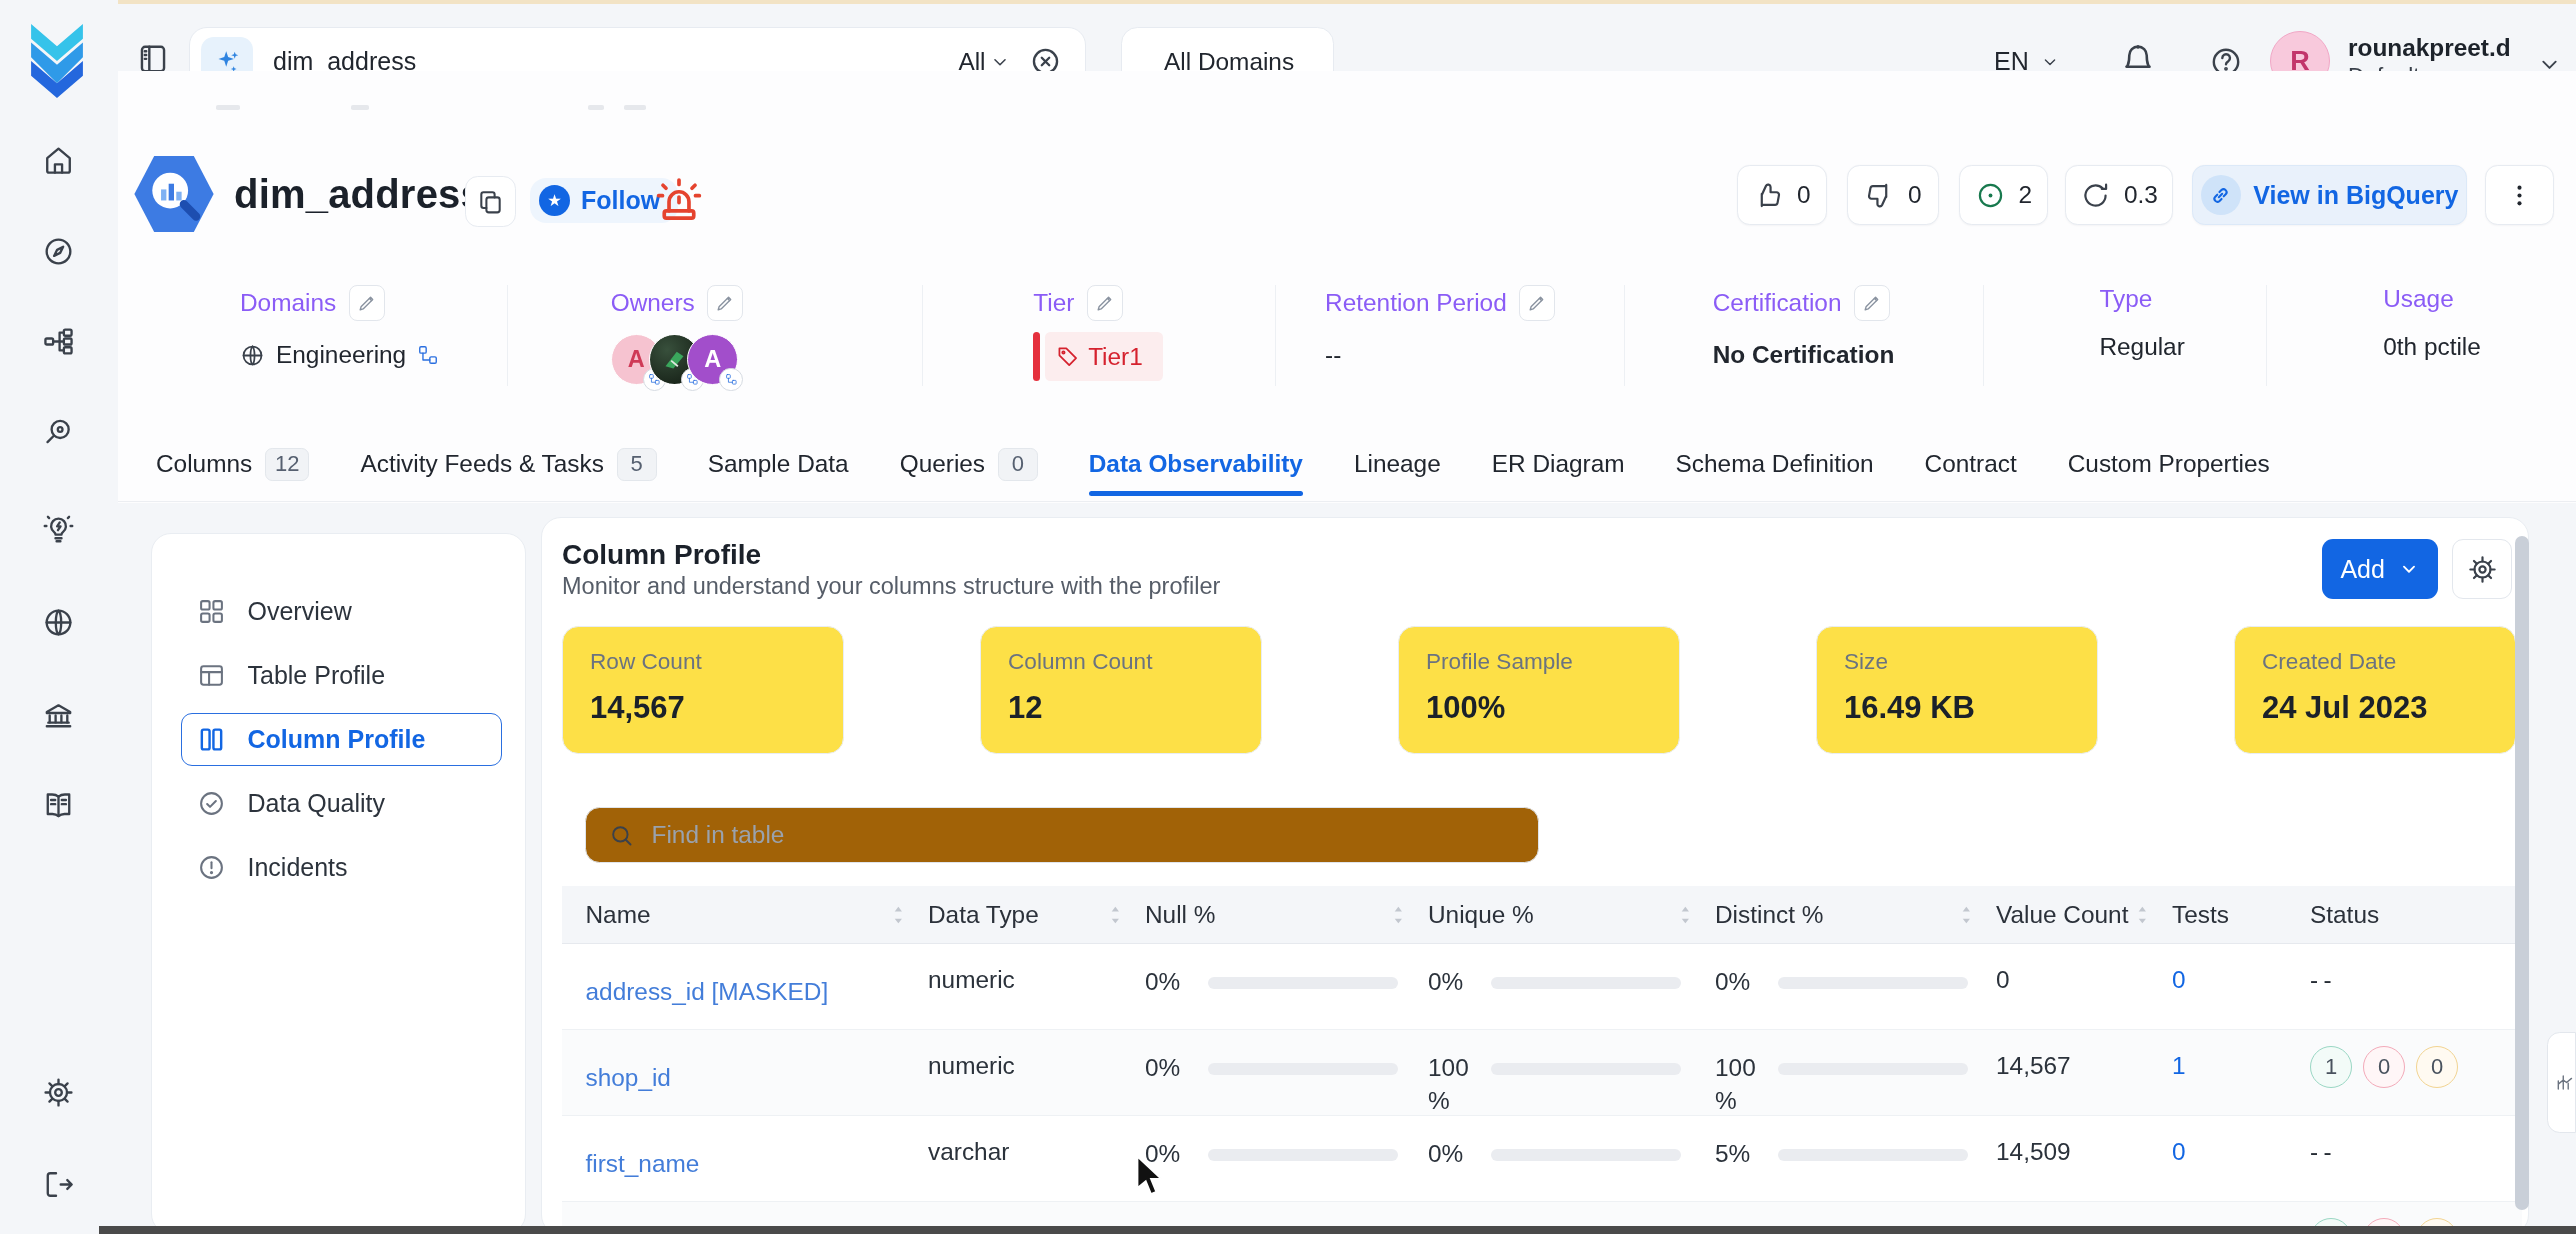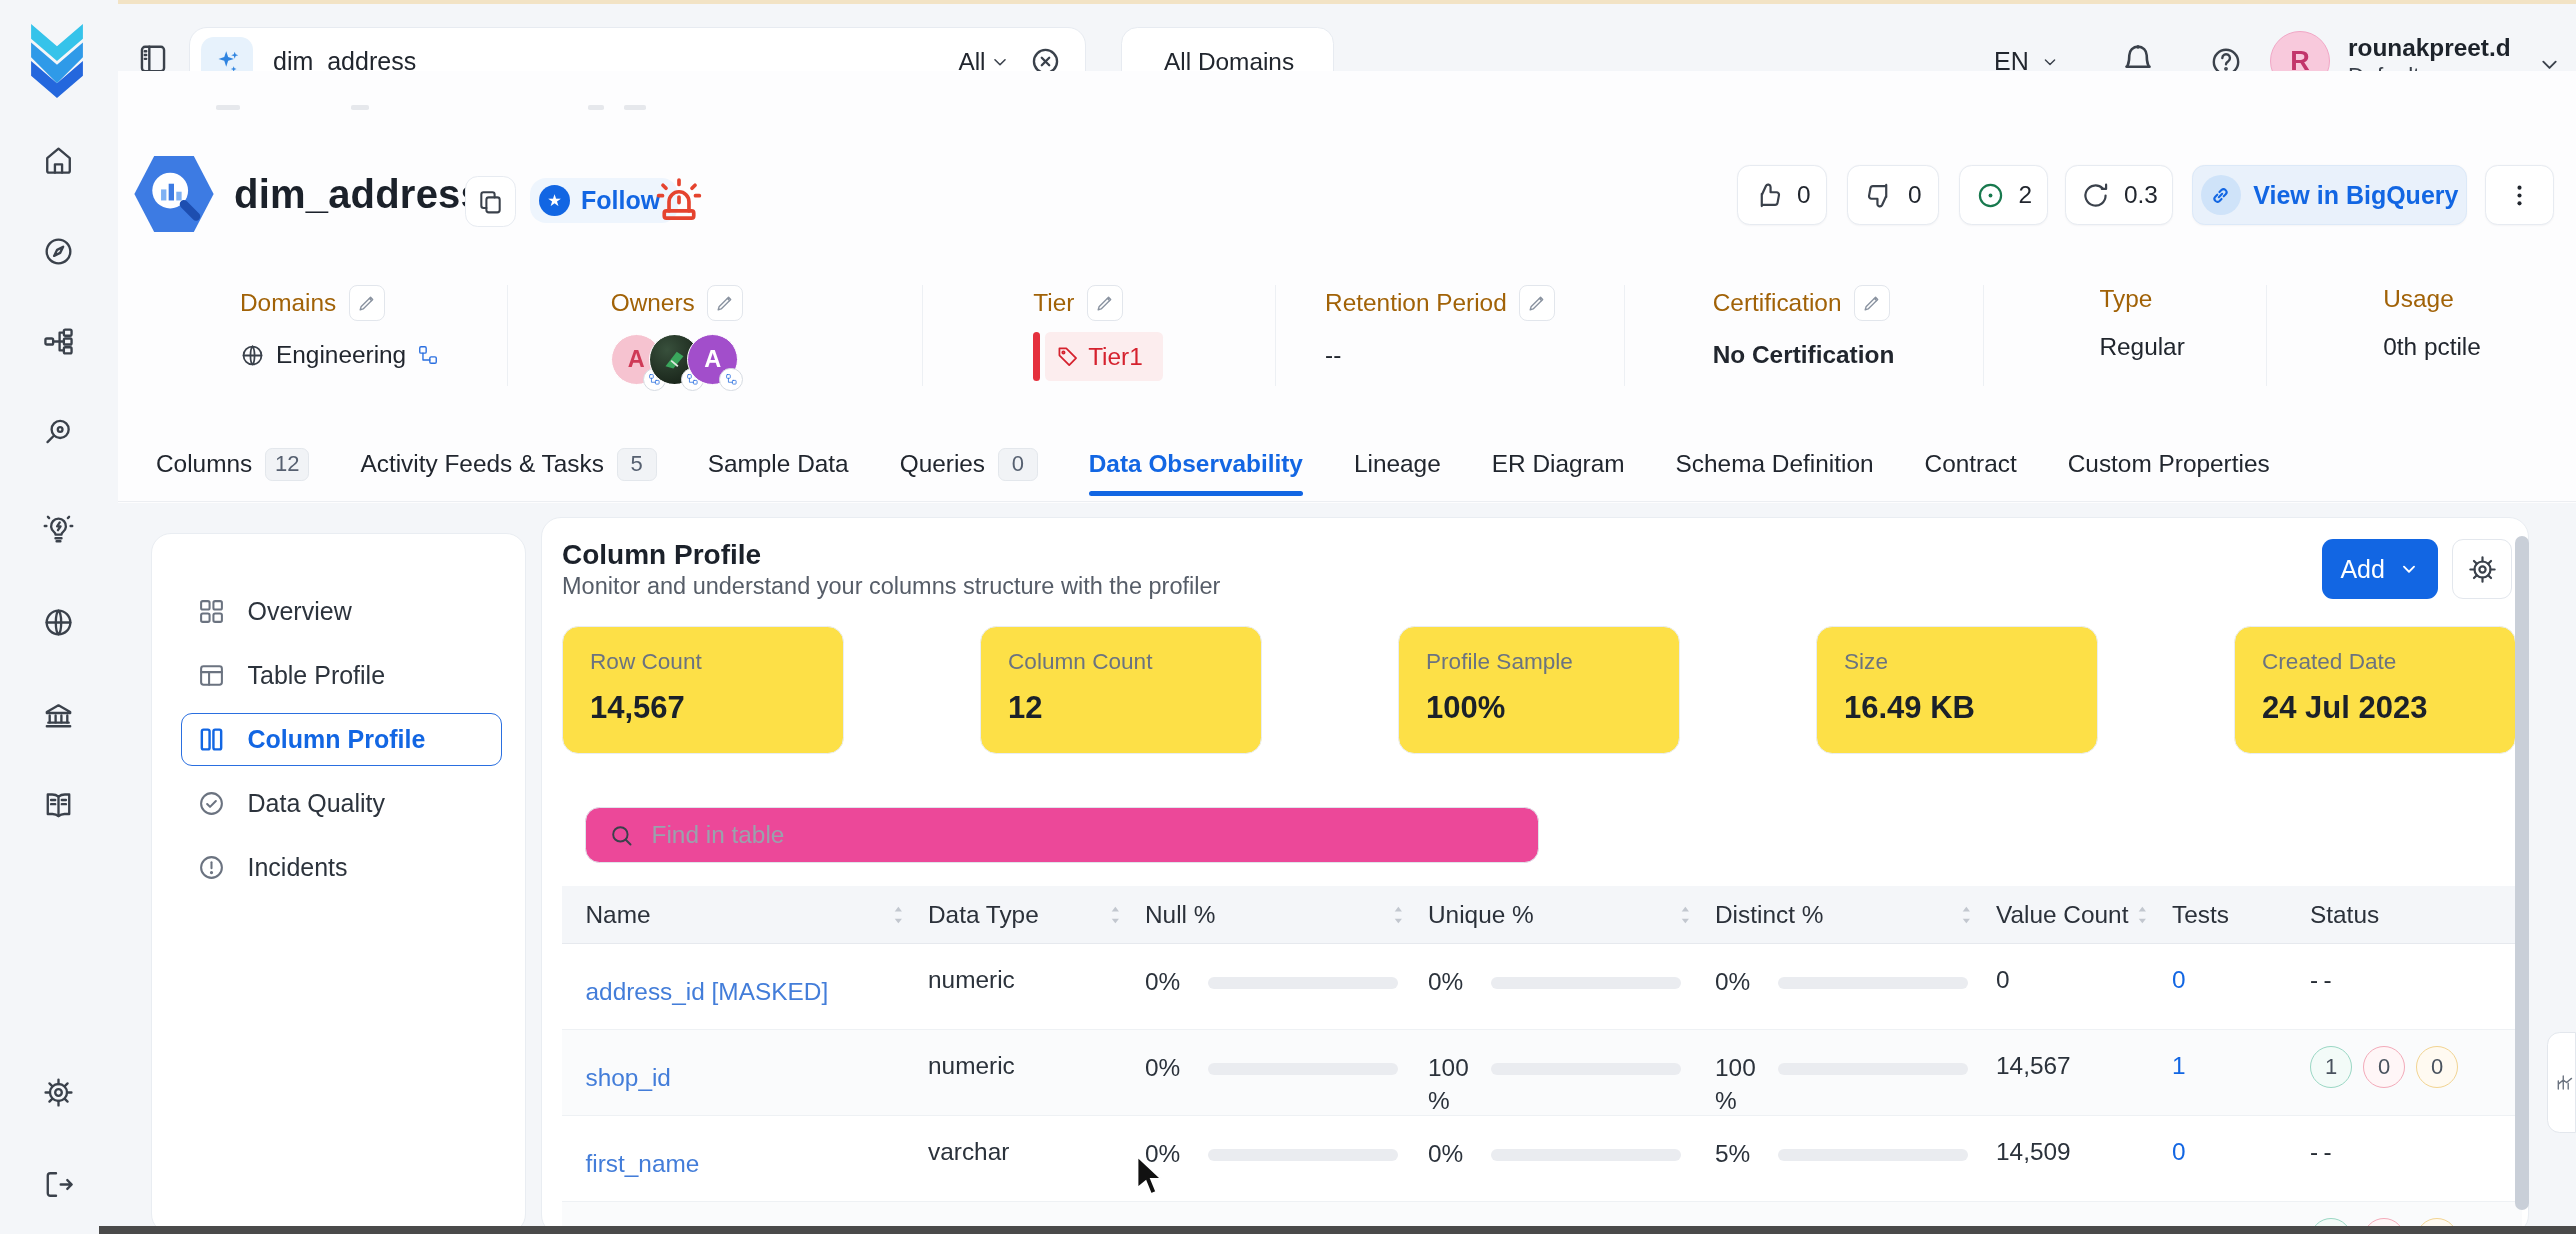--- a/index.html
+++ b/index.html
@@ -35,21 +35,21 @@
   .follow{display:flex;align-items:center;gap:11px;background:#eef5fd;border-radius:16.3px;padding:7.2px 18px 7.2px 9px}
   .followstar{width:31px;height:31px;border-radius:50%;background:#1266e3;color:#fff;display:flex;align-items:center;justify-content:center;font-size:16.3px;font-family:"DejaVu Sans",sans-serif}
   .followtxt{color:#1266e3;font-size:25px;font-weight:600}
   .hbtn{position:absolute;top:165px;height:60px;background:#fff;border:0.9px solid #e7ebf1;border-radius:12.7px;display:flex;align-items:center;justify-content:center;gap:12.7px;font-size:24.4px;color:#21262e;box-shadow:0 0.9px 1.8px rgba(24,34,54,.04)}
   .hbtn.blue{background:#e9f1fb;border-color:#dce9f8;color:#1266e3;font-weight:700;font-size:25px}
   .linkdisc{width:40px;height:40px;border-radius:50%;background:#cfe3f9;display:flex;align-items:center;justify-content:center}
   
   .meta{left:118px;top:278px;width:2458px;height:121px;display:flex}
   .mcol{height:101px;margin-top:7.2px;border-right:0.9px solid #edf0f4}
   .mcol:last-child{border-right:none}
-  .mlabel{display:flex;align-items:center;gap:12.7px;font-size:24.4px;color:#a16207;font-weight:500}
+  .mlabel{display:flex;align-items:center;gap:12.7px;font-size:24.4px;color:#8b5cf6;font-weight:500}
   .editbtn{width:36px;height:36px;border:0.9px solid #e2e6ec;border-radius:8.1px;background:#fff;display:flex;align-items:center;justify-content:center}
   .mval{margin-top:20px;font-size:24.4px;color:#21262e;display:flex;align-items:center;gap:11px}
   .owners{margin-top:12.7px;display:flex}
   .oav{width:51px;height:51px;border-radius:50%;display:flex;align-items:center;justify-content:center;font-size:23.5px;font-weight:700;position:relative;border:1.8px solid #fff}
   .oav+.oav{margin-left:-12.7px}
   .oav .mini{position:absolute;right:-5.4px;bottom:-7.2px;width:23.5px;height:23.5px;border-radius:50%;background:#fff;border:0.9px solid #d6dbe2;display:flex;align-items:center;justify-content:center}
   .tierwrap{margin-top:11px;display:flex;align-items:center}
   .tierbar{width:6.3px;height:49px;border-radius:3.6px;background:#e5303d}
   .tierchip{margin-left:5px;height:49px;background:#fcedee;border-radius:5.4px;display:flex;align-items:center;gap:9px;padding:0 20px 0 11px;font-size:24.4px;color:#d5222e}
   
@@ -65,21 +65,21 @@
   
   .panelcard{left:541px;top:517px;width:1988px;height:718px;background:#fff;border:0.9px solid #e9edf2;border-radius:20px}
   .ptitle{font-size:28px;font-weight:700;color:#1b212a}
   .psub{font-size:23.5px;color:#565d68;margin-top:2px}
   .addbtn{left:2322px;top:539px;width:116px;height:60px;background:#1266e3;border-radius:11px;display:flex;align-items:center;justify-content:center;gap:12.7px;color:#fff;font-size:25px}
   .gearbtn{left:2452px;top:539px;width:60px;height:60px;background:#fff;border:0.9px solid #e3e7ed;border-radius:11px;display:flex;align-items:center;justify-content:center}
   .stats{left:562px;top:626px;display:grid;grid-template-columns:repeat(5,282px);gap:136px}
   .scard{height:128px;background:#fde047;border:0.9px solid #e9edf2;border-radius:16.3px;padding:22px 27px}
   .slabel{font-size:22.6px;color:#6b7380}
   .sval{font-size:31px;font-weight:700;color:#1b212a;margin-top:14.5px}
-  .find{left:585px;top:807px;width:954px;height:56px;border:0.9px solid #dfe4eb;border-radius:14.5px;background:#ec4899;display:flex;align-items:center;gap:14.5px;padding:0 22px}
+  .find{left:585px;top:807px;width:954px;height:56px;border:0.9px solid #dfe4eb;border-radius:14.5px;background:#a16207;display:flex;align-items:center;gap:14.5px;padding:0 22px}
   .find input{border:none;outline:none;flex:1;font-size:24.4px;color:#21262e;background:transparent}
   .find input::placeholder{color:#9aa2ad}
   
   .tbl{left:562px;top:886px;width:1960px}
   .trow{display:grid;grid-template-columns:366px 217px 283px 287px 281px 176px 138px 211px;align-items:start}
   .thead{height:58px;background:#f4f6f9;border-bottom:0.9px solid #e6e9ee;align-items:center}
   .th{display:flex;align-items:center;font-size:24.4px;font-weight:500;color:#2b313a;padding-right:23.5px}
   .th .sp{flex:1}
   .th.first{padding-left:23.5px}
   .drow{height:86px;border-bottom:0.9px solid #eef1f4;background:#fff}

